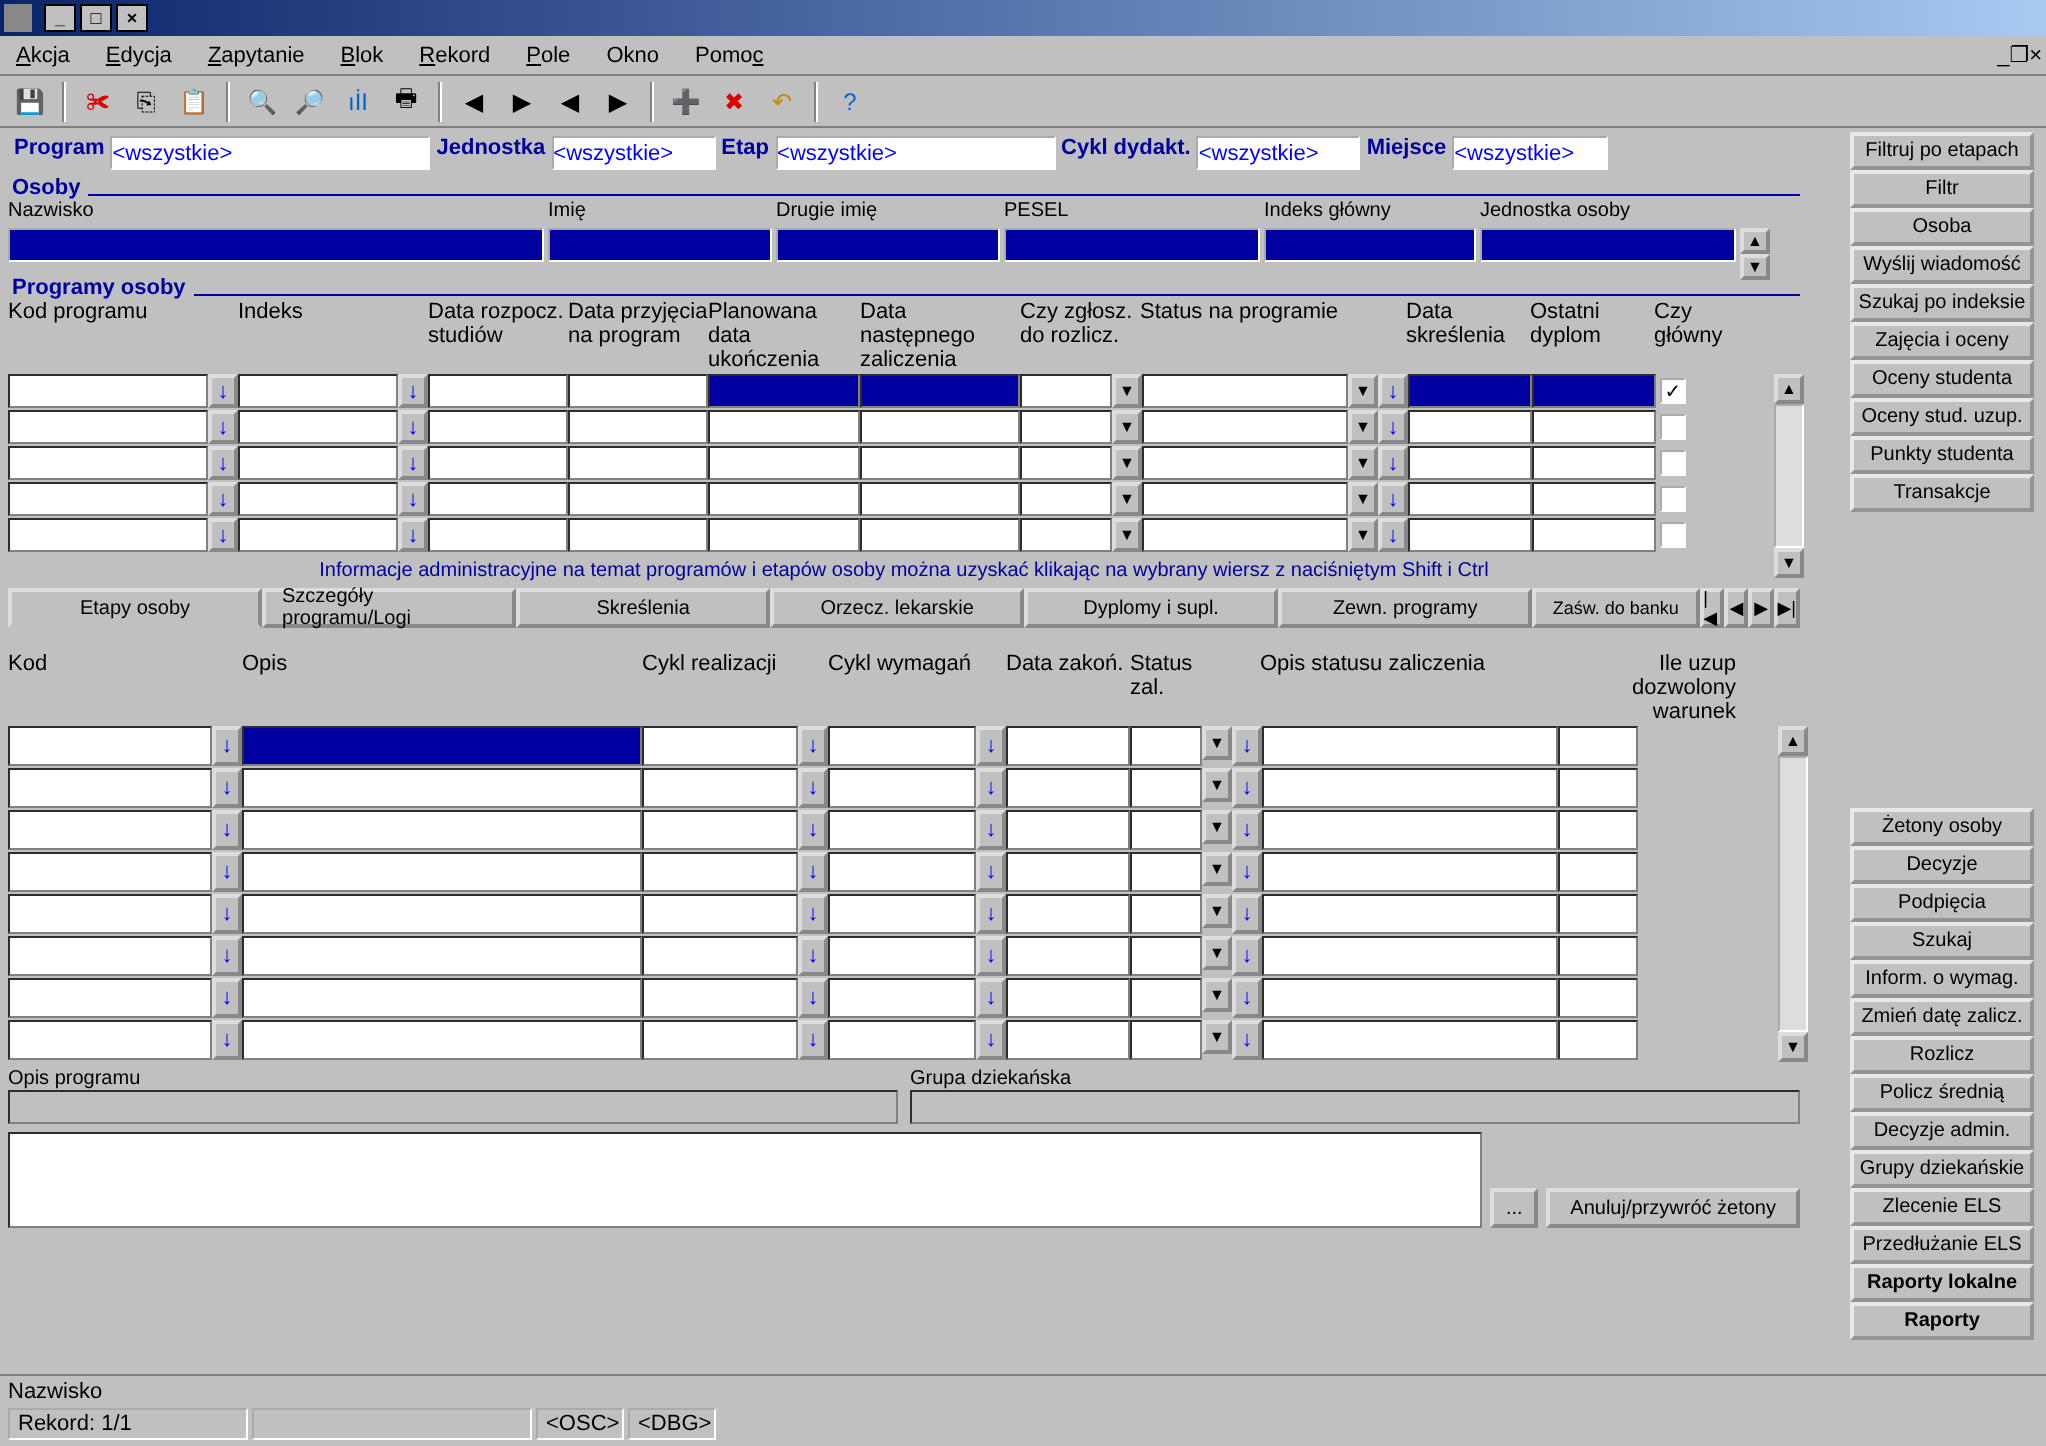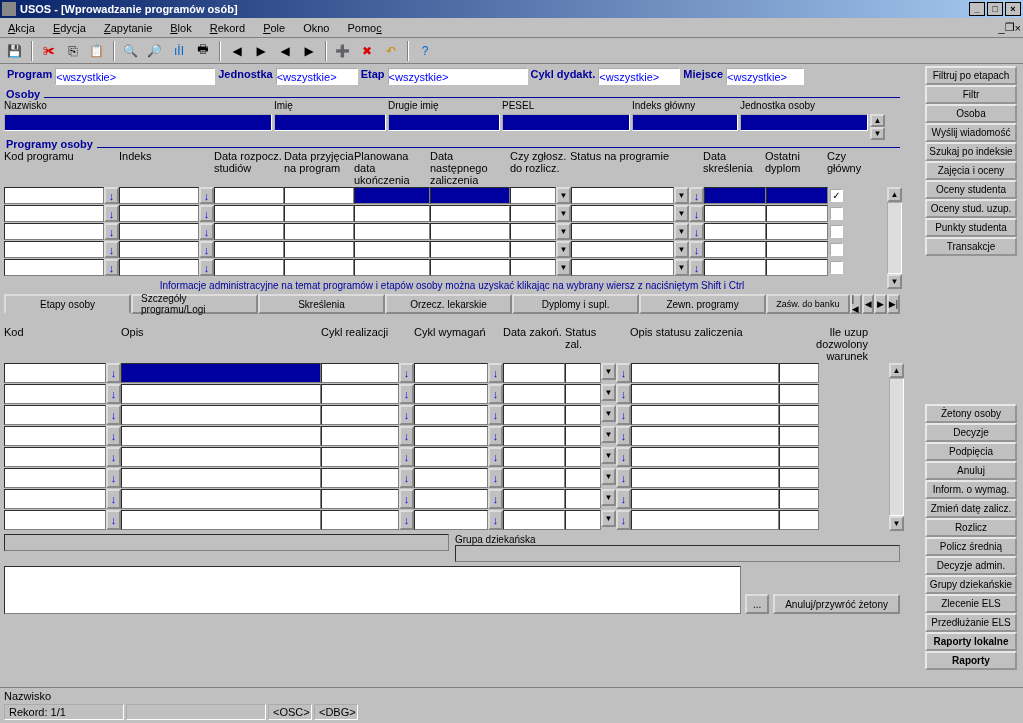--- a/index.html
+++ b/index.html
@@ -82,21 +82,20 @@
   .statusbar .r2 { display:flex; gap:2px; }
   .sbcell { border:1px inset #fff; height:16px; padding:0 4px; display:flex; align-items:center; }
 
   .mainarea { width:896px; }
 </style>
 </head>
 <body>
 
 <div class="titlebar">
   <div class="icon"></div>
-  <div class="title">USOS - [Wprowadzanie programów osób]</div>
   <div class="winbtn">_</div>
   <div class="winbtn">□</div>
   <div class="winbtn">×</div>
 </div>
 
 <div class="menubar">
   <div class="menuitem"><u>A</u>kcja</div>
   <div class="menuitem"><u>E</u>dycja</div>
   <div class="menuitem"><u>Z</u>apytanie</div>
   <div class="menuitem"><u>B</u>lok</div>
@@ -337,21 +336,21 @@
     <div class="tabnav">▶</div>
     <div class="tabnav">▶|</div>
   </div>
 
   </div>
 
   <div class="sidebtns" style="top:340px">
     <div class="sidebtn">Żetony osoby</div>
     <div class="sidebtn">Decyzje</div>
     <div class="sidebtn">Podpięcia</div>
-    <div class="sidebtn">Anuluj</div>
+    <div class="sidebtn">Szukaj</div>
     <div class="sidebtn">Inform. o wymag.</div>
     <div class="sidebtn">Zmień datę zalicz.</div>
     <div class="sidebtn">Rozlicz</div>
     <div class="sidebtn">Policz średnią</div>
     <div class="sidebtn">Decyzje admin.</div>
     <div class="sidebtn">Grupy dziekańskie</div>
     <div class="sidebtn">Zlecenie ELS</div>
     <div class="sidebtn">Przedłużanie ELS</div>
     <div class="sidebtn" style="font-weight:bold">Raporty lokalne</div>
     <div class="sidebtn" style="font-weight:bold">Raporty</div>
@@ -498,20 +497,21 @@
           <div class="cell" style="width:36px"></div>
           <div class="ddbtn">▼</div>
           <div class="lov">↓</div>
           <div class="cell" style="width:148px"></div>
           <div class="cell" style="width:40px"></div>
         </div>
   </div>
 
   <div class="opisrow">
     <div class="opisbox" style="width:608px">
+      <div class="lbl">Opis programu</div>
       <div class="val"></div>
     </div>
     <div class="opisbox" style="width:264px">
       <div class="lbl">Grupa dziekańska</div>
       <div class="val"></div>
     </div>
   </div>
 
   <div class="komentarzbox">
     <div style="display:flex; gap:4px;">

